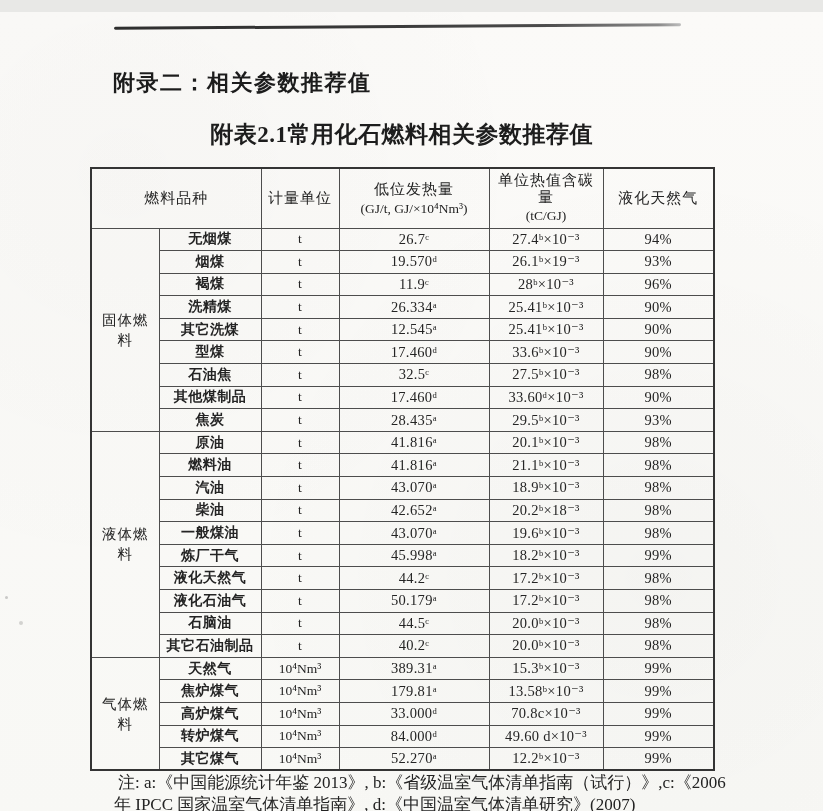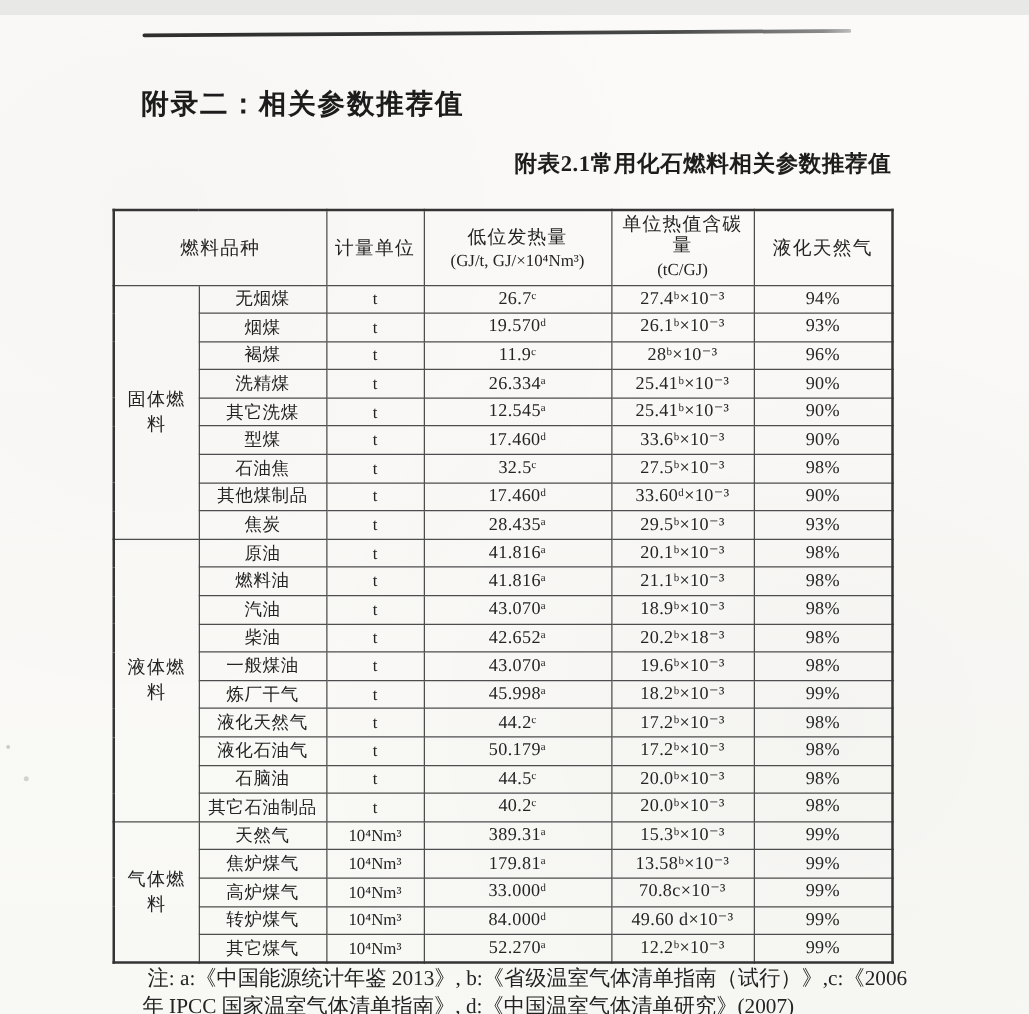--- a/index.html
+++ b/index.html
@@ -25,21 +25,21 @@
   }
   .speck1 { position:absolute; left:5px; top:584px; width:3px; height:3px; border-radius:50%; background:rgba(60,60,60,0.25); }
   .speck2 { position:absolute; left:19px; top:609px; width:4px; height:4px; border-radius:50%; background:rgba(60,60,60,0.2); }
   .doc-title {
     position:absolute; left:113px; top:56px;
     font-size:22px; font-weight:700; letter-spacing:1.5px; color:#1c1c1c;
     white-space:nowrap;
   }
   .table-caption {
     position:absolute; left:90px; top:107px; width:623px;
-    text-align:right; font-size:18px; font-weight:700; letter-spacing:0.5px; color:#1d1d1d;
+    text-align:center; font-size:23px; font-weight:700; letter-spacing:0.5px; color:#1d1d1d;
     white-space:nowrap;
   }
   table.fuel-table {
     position:absolute; left:90px; top:155px;
     width:623px; height:603px;
     border-collapse:collapse; table-layout:fixed;
     border:2px solid #343434;
   }
   .fuel-table th, .fuel-table td {
     border:1px solid #4d4d4d;
@@ -47,21 +47,21 @@
     padding:0; overflow:hidden;
     color:#242424;
   }
   .fuel-table thead tr { height:60px; }
   .fuel-table tbody tr { height:22.6px; }
   .fuel-table th { font-weight:400; font-size:15px; letter-spacing:1px; }
   .hdr-sub { font-size:13.5px; letter-spacing:0; margin-top:2px; }
   .hdr-carbon-name { width:96px; margin:0 auto; line-height:17px; }
   .group-cell { font-size:14.5px; letter-spacing:1px; line-height:20px; }
   .group-inner { width:52px; margin:0 auto; }
-  .name-cell { font-size:14px; letter-spacing:0.5px; }
+  .name-cell { font-size:14px; letter-spacing:0.5px;font-weight:bold; }
   .unit-cell { font-size:13.5px; }
   .heat-cell, .carbon-cell, .ox-cell { font-size:14.5px; letter-spacing:0.3px; }
   .note {
     position:absolute; left:114px; top:760px; width:620px;
     font-size:17px; line-height:21.5px; color:#232323;
   }
   .note .line1 { padding-left:4px; }
 </style>
 </head>
 <body>
@@ -108,21 +108,21 @@
           <td class="name-cell">无烟煤</td>
           <td class="unit-cell">t</td>
           <td class="heat-cell">26.7ᶜ</td>
           <td class="carbon-cell">27.4ᵇ×10⁻³</td>
           <td class="ox-cell">94%</td>
         </tr>
         <tr>
           <td class="name-cell">烟煤</td>
           <td class="unit-cell">t</td>
           <td class="heat-cell">19.570ᵈ</td>
-          <td class="carbon-cell">26.1ᵇ×10⁻³</td>
+          <td class="carbon-cell">26.1ᵇ×19⁻³</td>
           <td class="ox-cell">93%</td>
         </tr>
         <tr>
           <td class="name-cell">褐煤</td>
           <td class="unit-cell">t</td>
           <td class="heat-cell">11.9ᶜ</td>
           <td class="carbon-cell">28ᵇ×10⁻³</td>
           <td class="ox-cell">96%</td>
         </tr>
         <tr>

